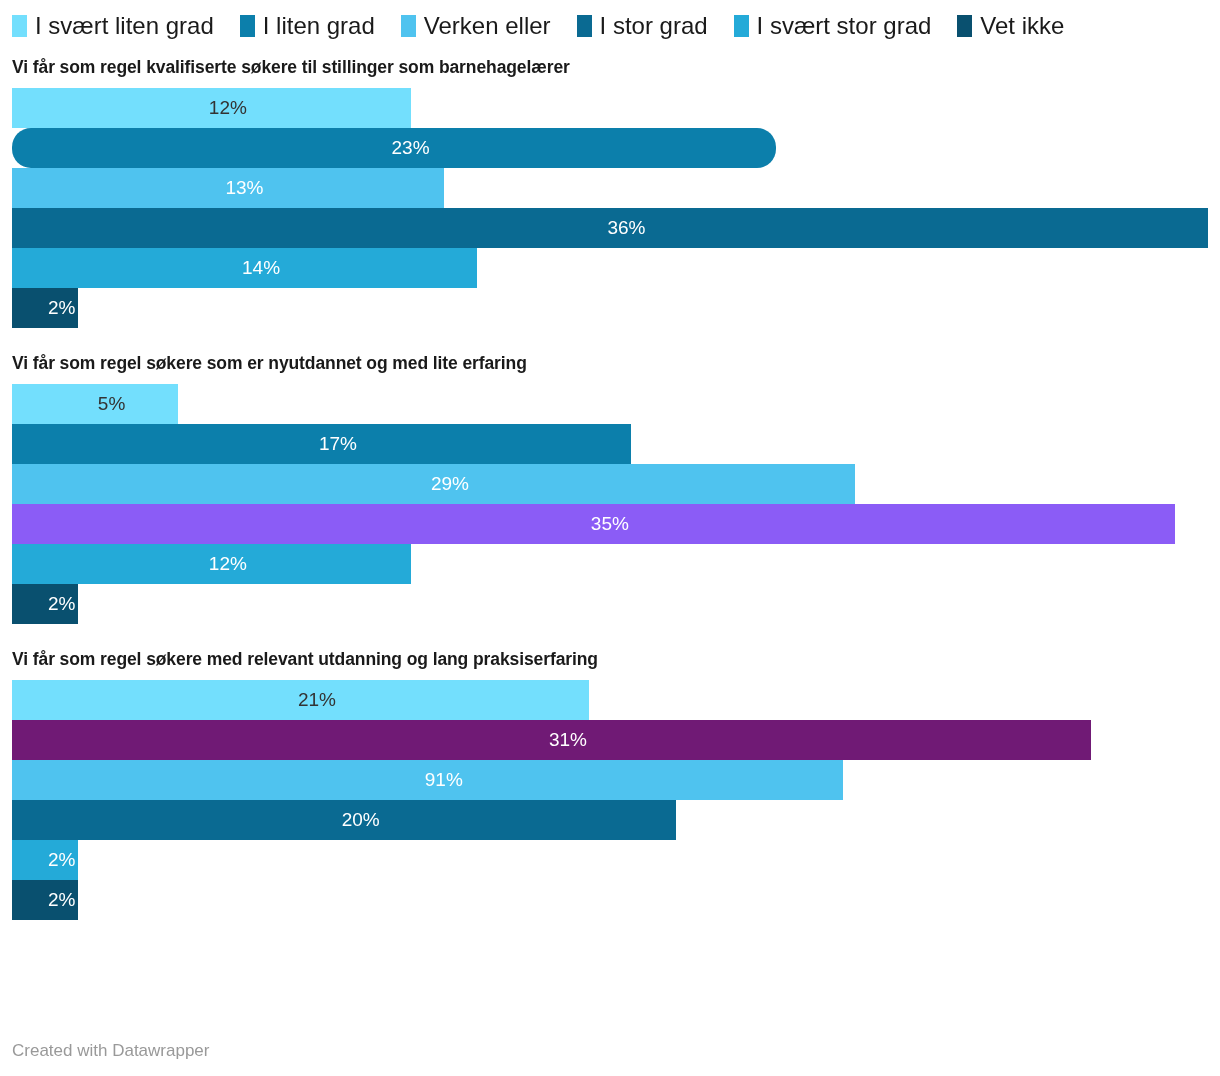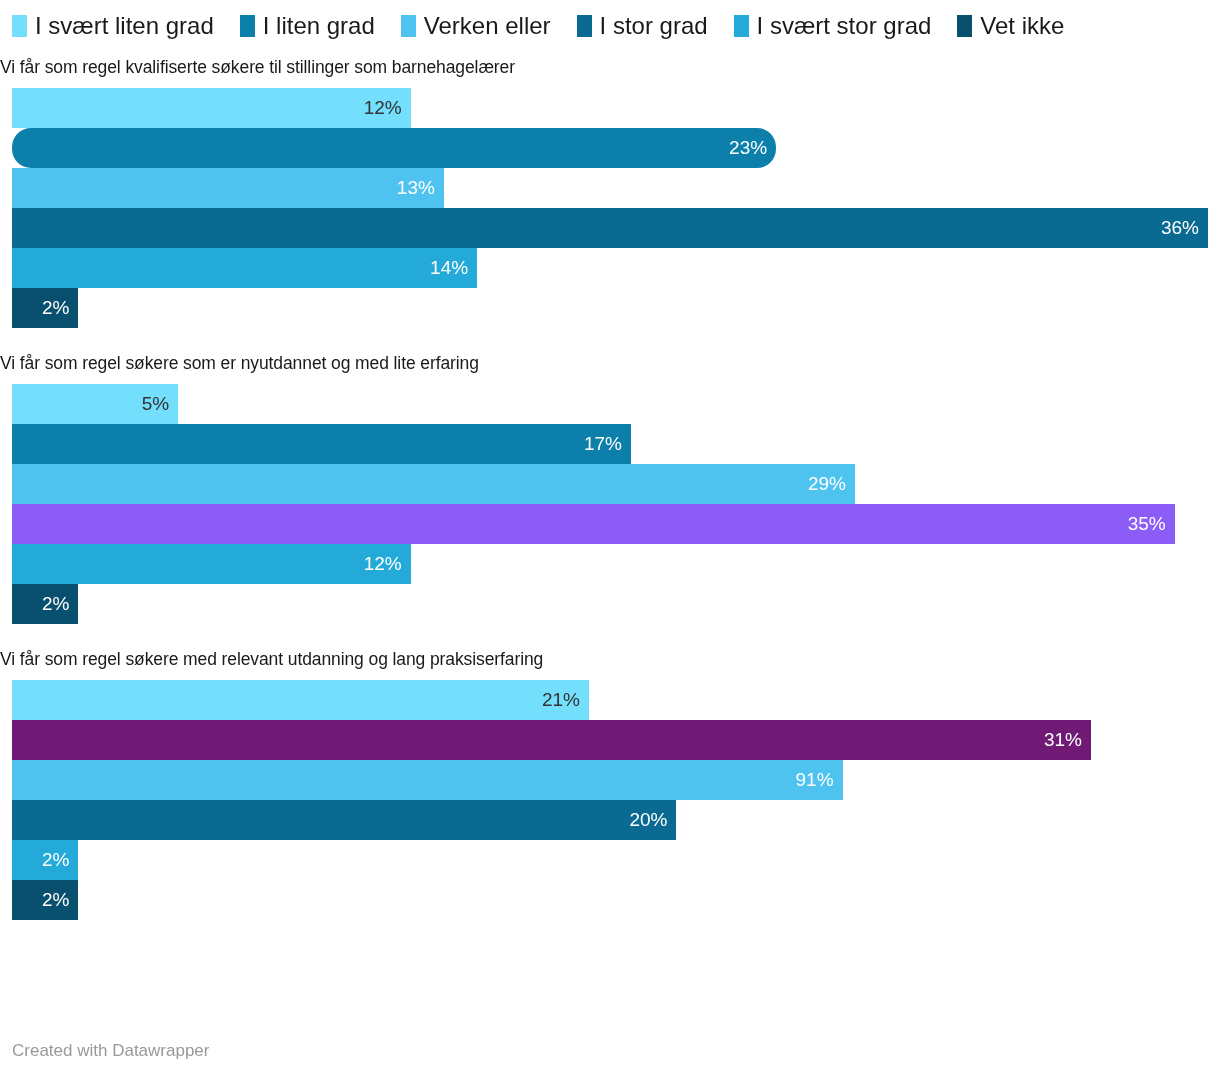--- a/index.html
+++ b/index.html
@@ -52,23 +52,23 @@
     left: 0;
     top: 56px;
     width: 1220px;
   }
   .bar-group {
     position: relative;
     margin-bottom: 24px;
   }
   .group-title {
     font-size: 17.5px;
-    font-weight: normal;
+    font-weight: bold;
     color: #1a1a1a;
-    padding-left: 0;
+    padding-left: 12px;
     margin: 0 0 10px 0;
     line-height: 22px;
     letter-spacing: -0.1px;
   }
   .bars {
     position: relative;
     padding-left: 12px;
   }
   .bar-row {
     position: relative;
@@ -76,21 +76,21 @@
     margin: 0;
   }
   .bar {
     position: absolute;
     left: 0;
     top: 0;
     height: 40px;
     box-sizing: border-box;
     display: flex;
     align-items: center;
-    justify-content: flex-end;
+    justify-content: center;
     padding-left: 42px;
   }
   .bar-value {
     font-size: 19px;
     padding-right: 9px;
     line-height: 40px;
     white-space: nowrap;
   }
   .bar-value.dark { color: #333333; }
   .bar-value.light { color: #ffffff; }

